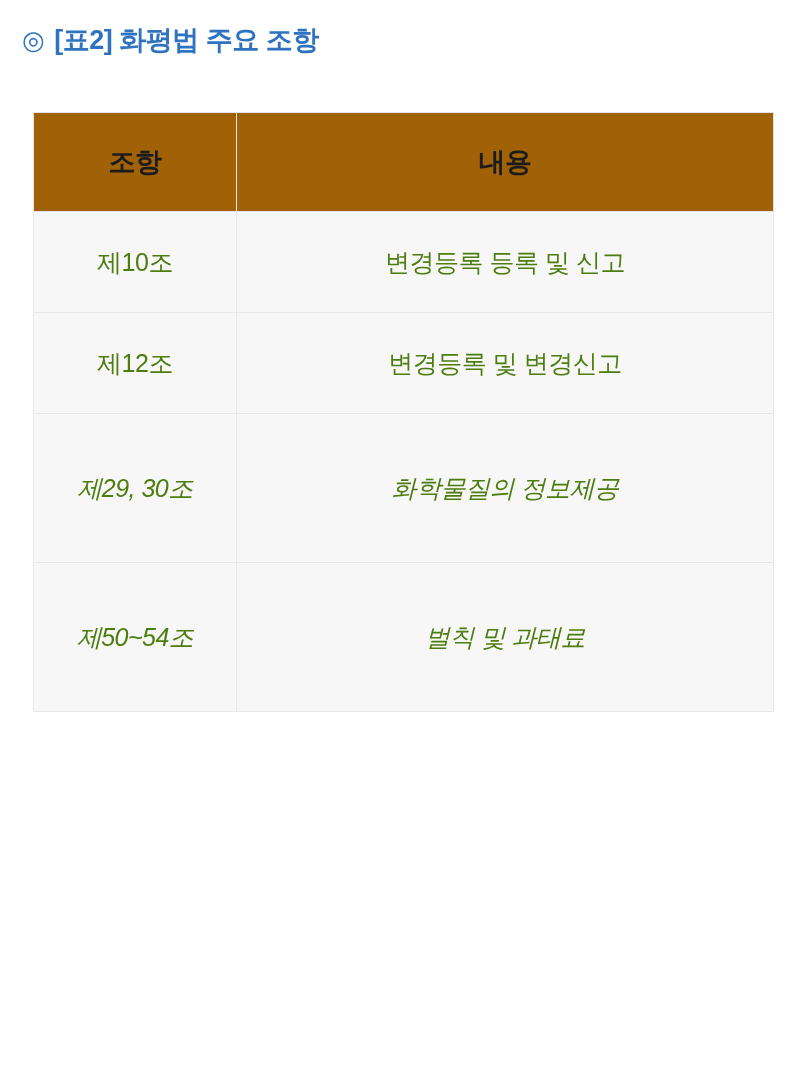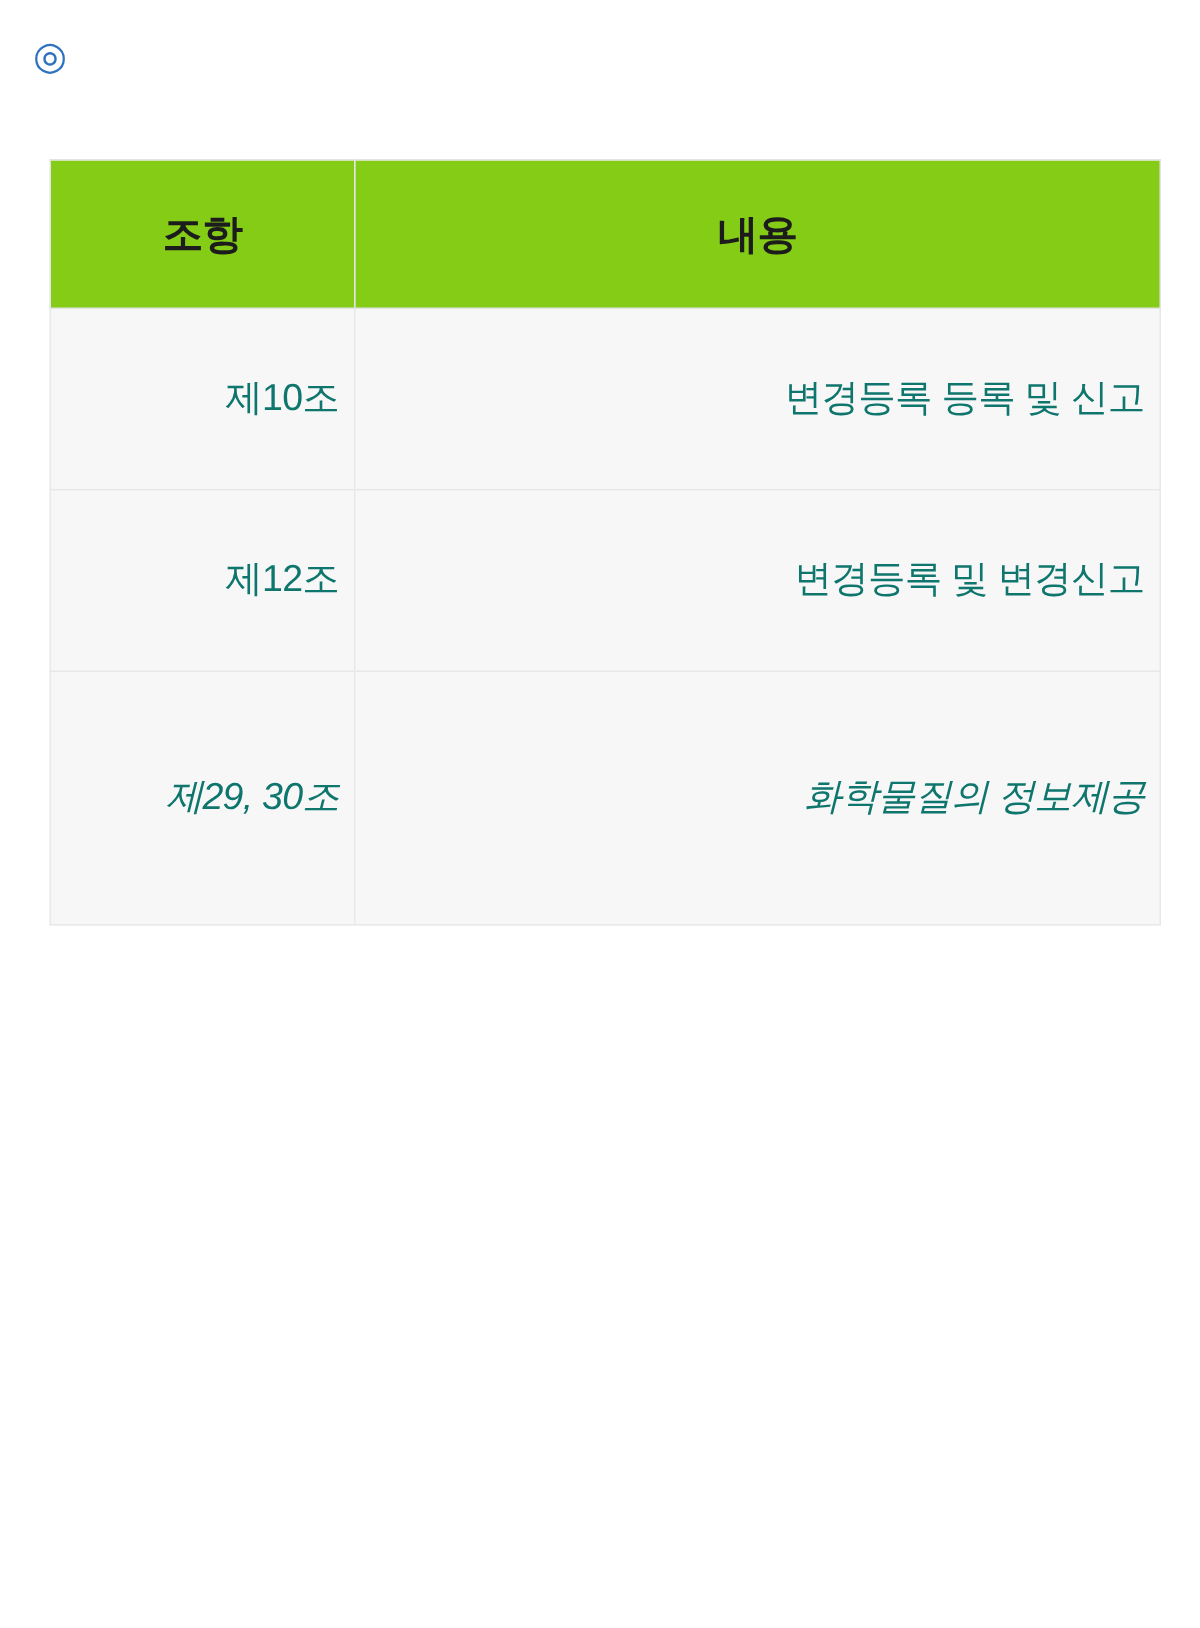--- a/index.html
+++ b/index.html
@@ -45,57 +45,58 @@
   }
   table.main-table {
     width: 740px;
     border-collapse: collapse;
     table-layout: fixed;
     background: #ffffff;
   }
   table.main-table col.c1 { width: 203px; }
   table.main-table col.c2 { width: 537px; }
   table.main-table th {
-    background: #84cc16;
+    background: #a16207;
     border: 1px solid #e3e3e3;
     font-size: 27px;
     font-weight: bold;
     color: #1c1c1c;
     height: 96px;
     text-align: center;
     vertical-align: middle;
     letter-spacing: -0.5px;
   }
   table.main-table td {
     border: 1px solid #e8e8e8;
     background: #f7f7f7;
     font-size: 25px;
-    color: #0f766e;
-    text-align: right;
+    color: #4d7c0f;
+    text-align: center;
     vertical-align: middle;
     letter-spacing: -0.5px;
     line-height: 1.5;
-    padding: 24px 10px;
+    padding: 14px 10px;
     height: 72px;
   }
   table.main-table td.cell-code {
     font-size: 25px;
   }
   table.main-table tr.tall td {
     height: 120px;
     font-style: italic;
   }
 </style>
 </head>
 <body>
 
 <div class="page">
 
   <div class="doc-title">
     <span class="bullet-icon">◎</span>
+    <span class="title-text">[표2] 화평법 주요 조항</span>
   </div>
 
   <div class="table-wrap">
     <table class="main-table">
       <colgroup>
         <col class="c1">
         <col class="c2">
       </colgroup>
       <thead>
         <tr>
@@ -109,17 +110,21 @@
           <td class="cell-content">변경등록 등록 및 신고</td>
         </tr>
         <tr>
           <td class="cell-code">제12조</td>
           <td class="cell-content">변경등록 및 변경신고</td>
         </tr>
         <tr class="tall">
           <td class="cell-code">제29, 30조</td>
           <td class="cell-content">화학물질의 정보제공</td>
         </tr>
+        <tr class="tall">
+          <td class="cell-code">제50~54조</td>
+          <td class="cell-content">벌칙 및 과태료</td>
+        </tr>
       </tbody>
     </table>
   </div>
 
 </div>
 
 </body></html>

